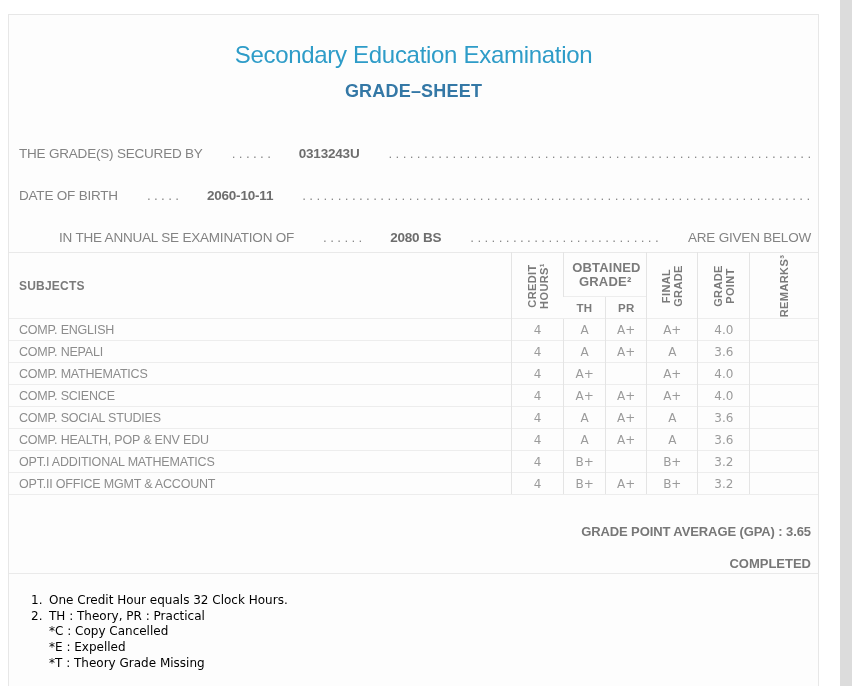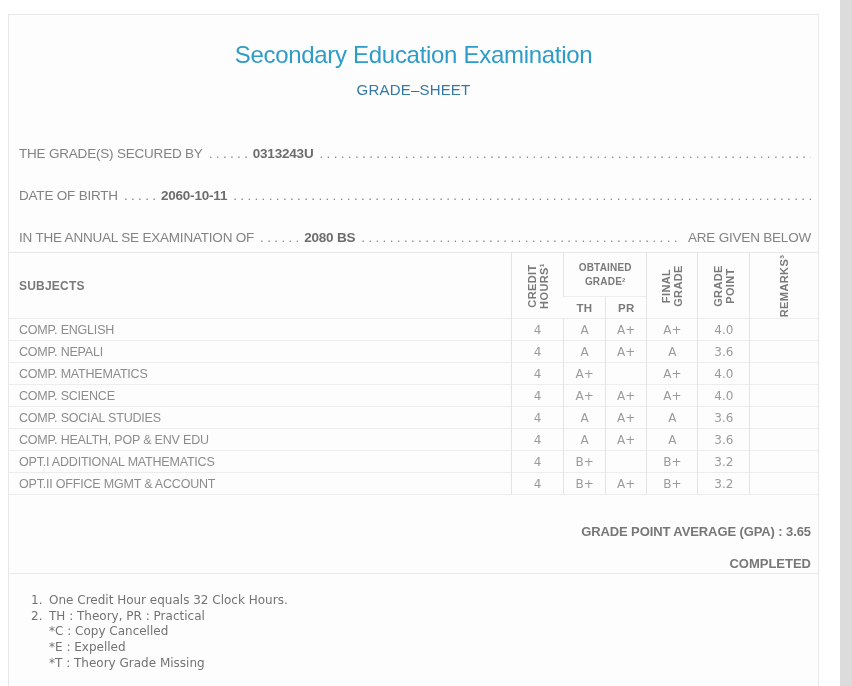--- a/index.html
+++ b/index.html
@@ -26,42 +26,43 @@
   .title {
     position: absolute; top: 26px; left: 0; right: 0;
     text-align: center;
     font-size: 24px; font-weight: normal;
     letter-spacing: -0.3px;
     color: #2e9cc8;
   }
   .subtitle {
     position: absolute; top: 66px; left: 0; right: 0;
     text-align: center;
-    font-size: 15px; font-weight: normal;
+    font-size: 18px; font-weight: bold;
     letter-spacing: 0.2px;
     color: #3478a6;
   }
   .dotline {
     position: absolute; left: 10px; right: 7px;
     display: flex; align-items: flex-start;
     white-space: nowrap;
     font-size: 13.5px; letter-spacing: -0.2px;
     color: #838383;
+    gap: 23px;
   }
   .dotline .lbl { flex: 0 0 auto; }
   .dotline .dots-mid { flex: 0 0 auto; padding: 0 5px 0 6px; color: #8a8a8a; }
   .dotline .val { flex: 0 0 auto; font-weight: bold; color: #6d6d6d; }
   .dotline .dots-fill {
     flex: 1 1 auto; overflow: hidden;
     padding-left: 6px; color: #8a8a8a;
   }
   .dotline .suffix { flex: 0 0 auto; padding-left: 6px; }
   .line-1 { top: 131px; }
   .line-2 { top: 173px; }
-  .line-3 { top: 215px; }
+  .line-3 { top: 215px; margin-left: 40px; }
 
   
   table.grades {
     position: absolute; top: 237px; left: 0;
     width: 809px;
     border-collapse: collapse; table-layout: fixed;
     border-top: 1px solid #e9e9e9;
   }
   table.grades th, table.grades td {
     border-left: 1px solid #e4e4e4;
@@ -71,21 +72,21 @@
   thead tr.h-main { height: 44px; }
   thead tr.h-sub  { height: 22px; }
   thead th {
     font-size: 11.5px; font-weight: bold;
     color: #7a7a7a; letter-spacing: 0.2px;
     vertical-align: middle; text-align: center;
     position: relative;
   }
   thead tr.h-sub th { border-top: 1px solid #ededed; }
   th.subjects-h { text-align: left; padding-left: 10px; font-size: 12px; }
-  th.obtained-h { font-size: 10px; line-height: 14px; padding: 2px 8px; }
+  th.obtained-h { font-size: 13px; line-height: 14px; padding: 2px 8px; }
   .vwrap {
     position: absolute; top: 50%; left: 50%;
     transform: translate(-50%, -50%) rotate(-90deg);
     white-space: nowrap;
     display: flex; flex-direction: column; align-items: center;
     line-height: 12px; font-size: 11px; letter-spacing: 0.4px;
   }
   tbody tr { height: 22px; }
   tbody td {
     border-top: 1px solid #ededed;
@@ -112,21 +113,21 @@
     font-size: 13px; font-weight: bold; color: #777777;
   }
   .footer-divider {
     position: absolute; top: 558px; left: 0; right: 0;
     border-top: 1px solid #eaeaea;
   }
   .footnotes {
     position: absolute; top: 578px; left: 12px; right: 6px;
     font-family: "DejaVu Sans", sans-serif;
     font-size: 12px; line-height: 15.7px;
-    color: #737373;
+    color: #000000;
   }
   .fn-line { padding-left: 28px; white-space: nowrap; }
   .fn-num { display: inline-block; width: 16px; margin-left: -18px; margin-right: 2px; }
 </style>
 </head>
 <body>
 
 <div class="scroll-strip"></div>
 
 <div class="sheet">

